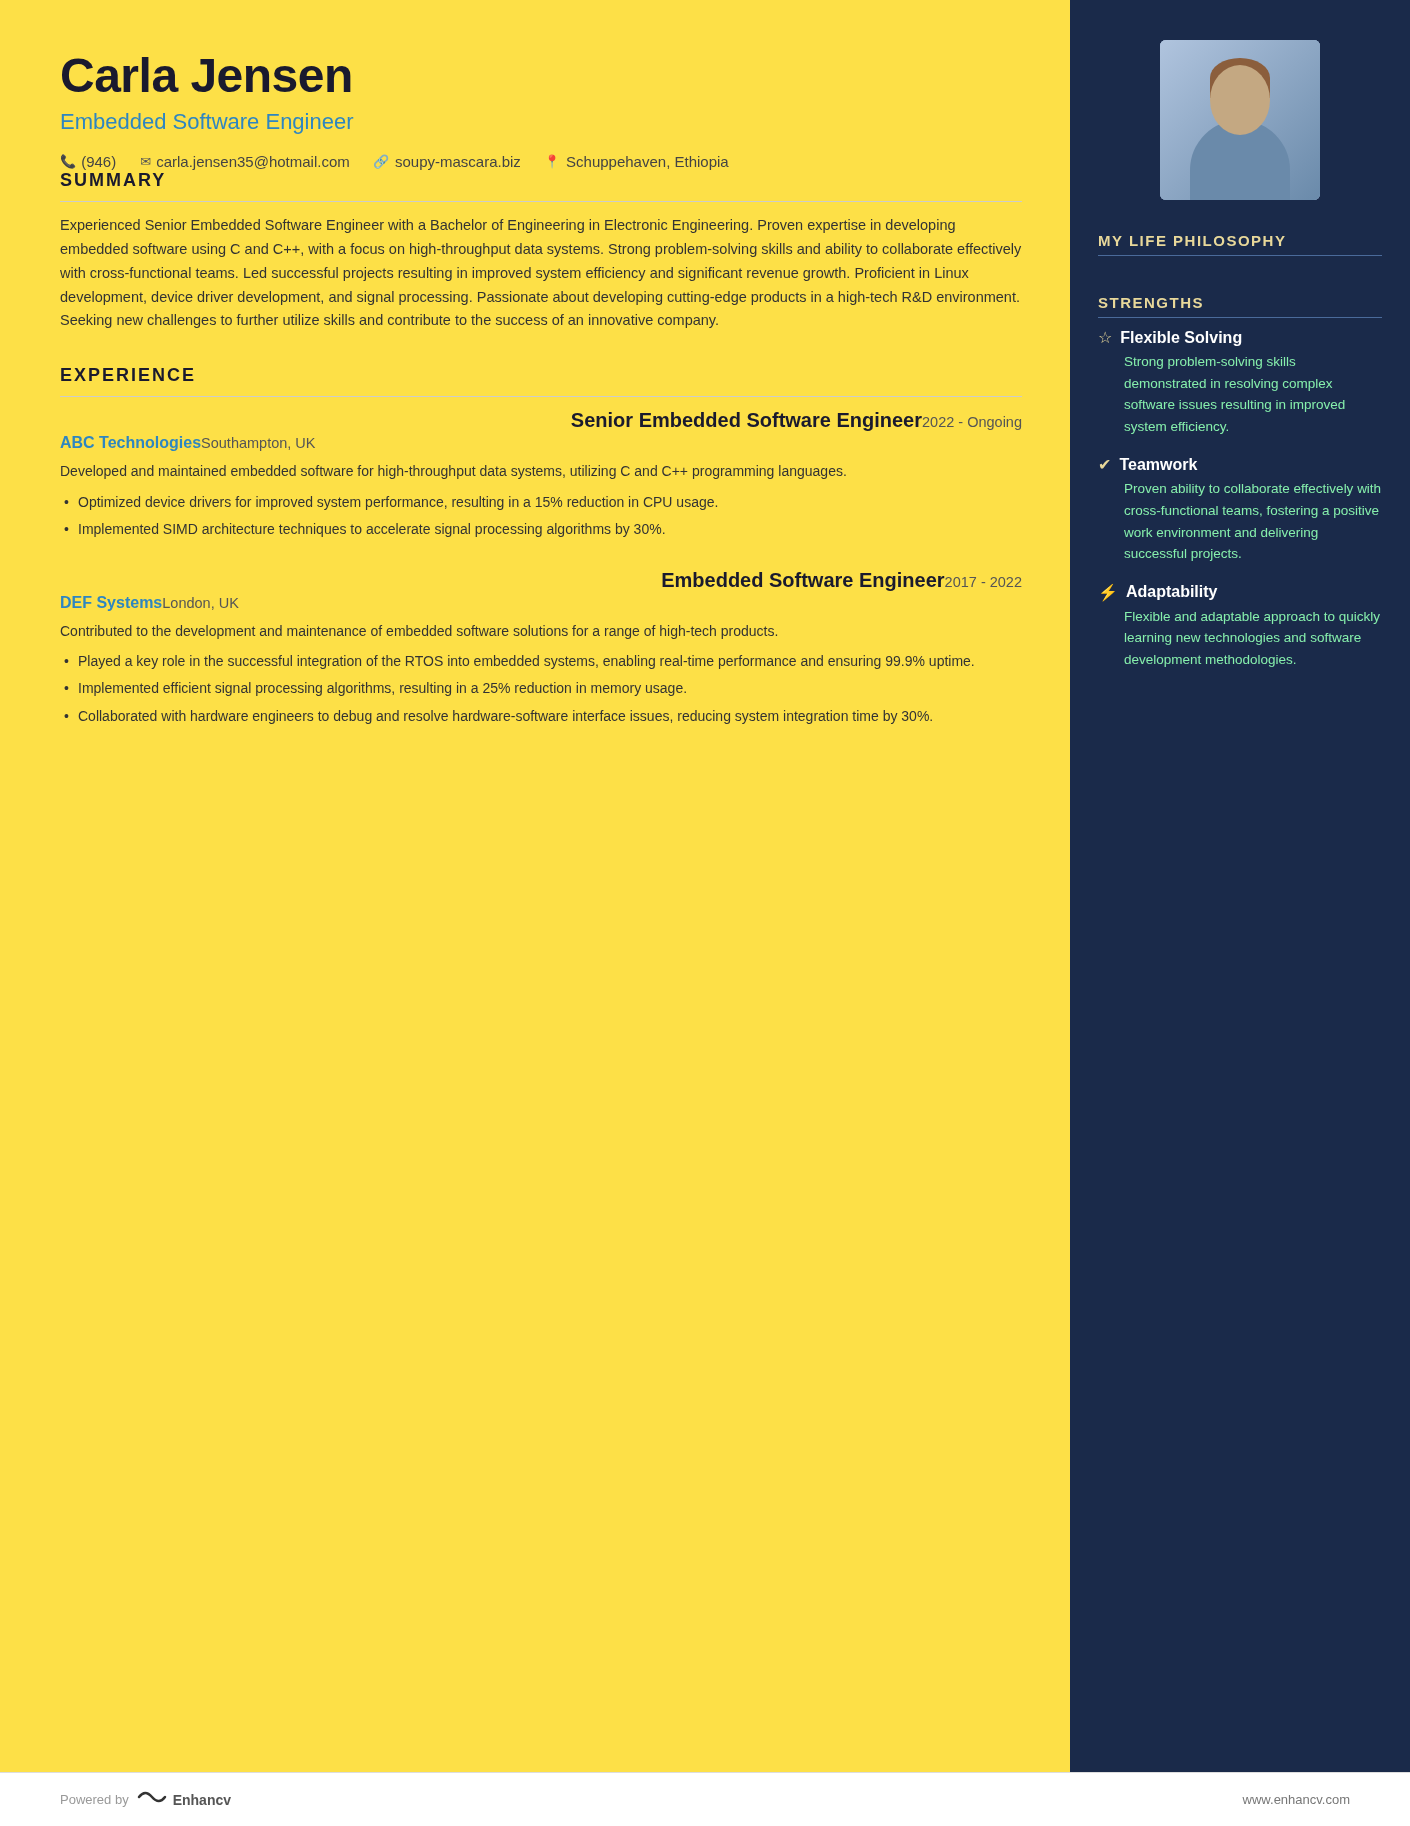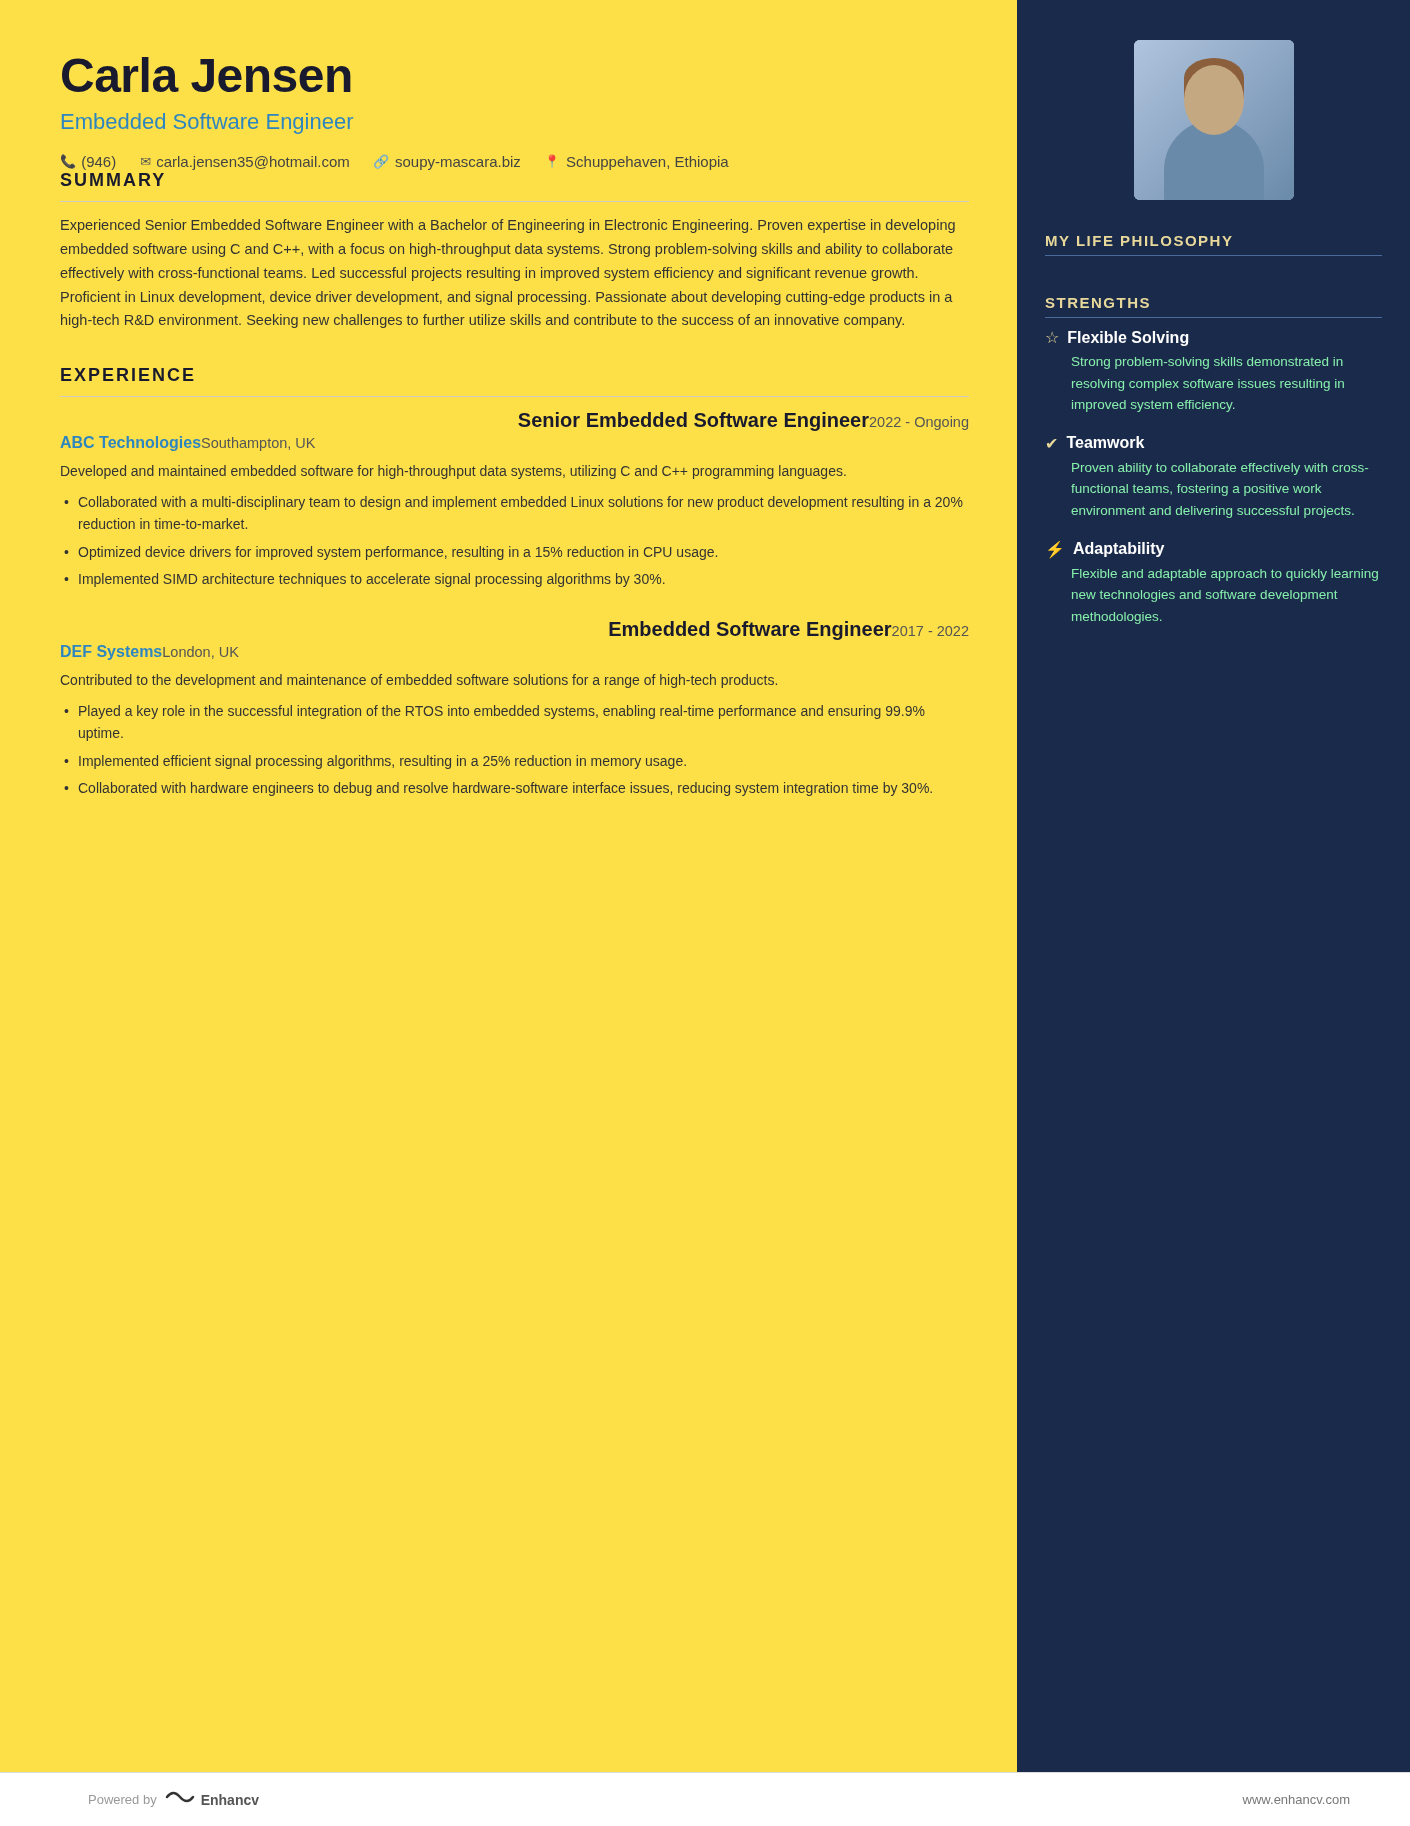--- a/index.html
+++ b/index.html
@@ -131,21 +131,21 @@
       position: absolute;
       left: 4px;
       color: #333;
     }
     .exp-entry {
       margin-bottom: 28px;
     }
 
     
     .right-col {
-      width: 393px;
+      width: 340px;
       background: #1a2a4a;
       color: #fff;
       padding: 30px 28px 40px 28px;
       display: flex;
       flex-direction: column;
       align-items: center;
     }
     .photo-container {
       width: 160px;
       height: 160px;
@@ -243,21 +243,20 @@
       display: flex;
       justify-content: space-between;
       align-items: center;
       font-size: 13px;
       color: #777;
     }
     .footer-left {
       display: flex;
       align-items: center;
       gap: 8px;
-      margin-left: 28px;
     }
     .footer-logo {
       display: flex;
       align-items: center;
       gap: 6px;
       font-size: 14px;
       color: #555;
       font-weight: 600;
     }
     .footer-logo-icon {
@@ -312,21 +311,20 @@
         <div class="exp-header">
           <span class="exp-job-title">Senior Embedded Software Engineer</span>
           <span class="exp-dates">2022 - Ongoing</span>
         </div>
         <div class="exp-company-row">
           <span class="exp-company">ABC Technologies</span>
           <span class="exp-location">Southampton, UK</span>
         </div>
         <p class="exp-description">Developed and maintained embedded software for high-throughput data systems, utilizing C and C++ programming languages.</p>
         <ul class="exp-bullets">
-          <li>Collaborated with a multi-disciplinary team to design and implement embedded Linux solutions for new product development resulting in a 20% reduction in time-to-market.</li>
           <li>Optimized device drivers for improved system performance, resulting in a 15% reduction in CPU usage.</li>
           <li>Implemented SIMD architecture techniques to accelerate signal processing algorithms by 30%.</li>
         </ul>
       </div>
 
       <div class="exp-entry">
         <div class="exp-header">
           <span class="exp-job-title">Embedded Software Engineer</span>
           <span class="exp-dates">2017 - 2022</span>
         </div>

